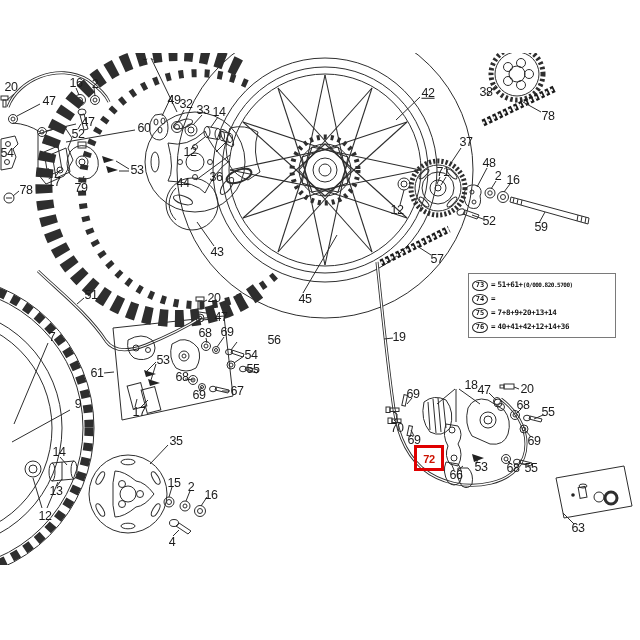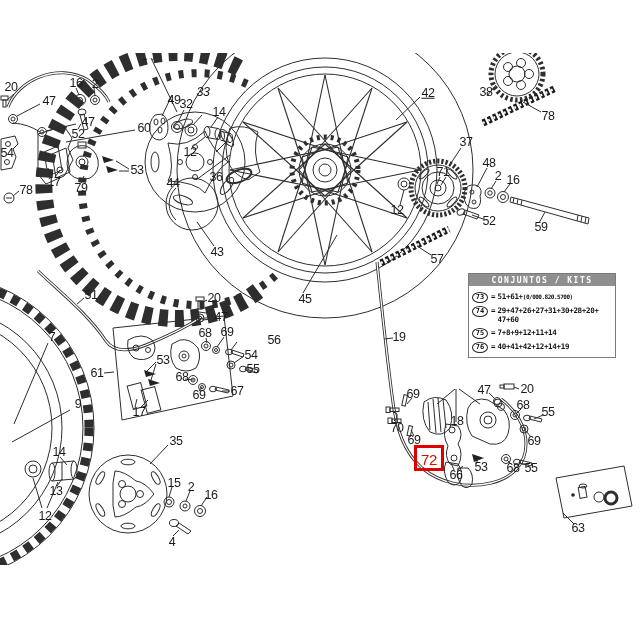--- a/index.html
+++ b/index.html
@@ -1,21 +1,21 @@
 <!DOCTYPE html>
 <html><head>
 <meta charset="utf-8">
 <style>
   html,body{margin:0;padding:0;background:#fff;}
   .canvas{position:relative;width:640px;height:640px;background:#ffffff;overflow:hidden;
           font-family:"Liberation Sans",sans-serif;}
   svg{position:absolute;left:0;top:0;}
   .plabel{position:absolute;transform:translate(-50%,-50%);font-size:12.5px;
           letter-spacing:-0.4px;color:#1b1b1b;white-space:nowrap;line-height:1;}
-  .plabel.red{color:#cc1100;font-weight:normal;font-size:15px;}
+  .plabel.red{color:#cc1100;font-weight:bold;font-size:11px;}
   .plabel.cliptop{clip-path:inset(9px 0 0 0);}
   .hlbox{position:absolute;left:414px;top:445px;width:30px;height:26px;
          border:3px solid #e00000;box-sizing:border-box;}
   .legend{position:absolute;left:468px;top:273px;width:148px;background:#fff;
           border:1px solid #7a7a7a;box-sizing:border-box;}
   .legend-header{background:#8f8f8f;color:#fff;text-align:center;
           font:bold 8px "DejaVu Sans Mono",monospace;letter-spacing:1.5px;
           padding:2px 0 1px 0;}
   .legend-body{padding:3px 2px 4px 3px;font:bold 7.5px "DejaVu Sans Mono",monospace;
           color:#101010;}
@@ -422,37 +422,37 @@
       <span class="plabel" style="left: 88px; top: 122px;">47</span>
       <span class="plabel" style="left: 144px; top: 128px;">60</span>
       <span class="plabel" style="left: 78px; top: 134px;">52</span>
       <span class="plabel" style="left: 7px; top: 153px;">54</span>
       <span class="plabel" style="left: 137px; top: 170px;">53</span>
       <span class="plabel" style="left: 54px; top: 182px;">17</span>
       <span class="plabel" style="left: 81px; top: 188px;">79</span>
       <span class="plabel" style="left: 26px; top: 190px;">78</span>
       <span class="plabel" style="left: 174px; top: 100px;">49</span>
       <span class="plabel" style="left: 186px; top: 104px;">32</span>
-      <span class="plabel" style="left: 203px; top: 92px; font-style: italic;">33</span>
+      <span class="plabel" style="left: 203px; top: 110px;">33</span>
       <span class="plabel" style="left: 219px; top: 112px;">14</span>
       <span class="plabel" style="left: 190px; top: 152px;">12</span>
       <span class="plabel" style="left: 216px; top: 157px; margin-top: 20px;">36</span>
       <span class="plabel" style="left: 428px; top: 93px; text-decoration: underline;">42</span>
       <span class="plabel" style="left: 486px; top: 92px;">38</span>
       <span class="plabel" style="left: 548px; top: 116px;">78</span>
       <span class="plabel" style="left: 466px; top: 142px;">37</span>
       <span class="plabel" style="left: 443px; top: 172px;">71</span>
       <span class="plabel" style="left: 489px; top: 163px;">48</span>
       <span class="plabel" style="left: 498px; top: 176px;">2</span>
       <span class="plabel" style="left: 513px; top: 180px;">16</span>
       <span class="plabel" style="left: 397px; top: 210px;">12</span>
       <span class="plabel" style="left: 489px; top: 221px;">52</span>
       <span class="plabel" style="left: 541px; top: 227px;">59</span>
       <span class="plabel" style="left: 437px; top: 259px;">57</span>
-      <span class="plabel" style="left: 173px; top: 183px;">44</span>
+      <span class="plabel" style="left: 183px; top: 183px;">44</span>
       <span class="plabel" style="left: 217px; top: 252px; text-align: center;">43</span>
       <span class="plabel" style="left: 305px; top: 299px;">45</span>
       <span class="plabel" style="left: 91px; top: 295px;">51</span>
       <span class="plabel" style="left: 52px; top: 337px;">7</span>
       <span class="plabel" style="left: 97px; top: 373px;">61</span>
       <span class="plabel" style="left: 78px; top: 404px;">9</span>
       <span class="plabel" style="left: 214px; top: 298px;">20</span>
       <span class="plabel" style="left: 221px; top: 317px;">47</span>
       <span class="plabel" style="left: 205px; top: 333px;">68</span>
       <span class="plabel" style="left: 227px; top: 332px;">69</span>
@@ -466,58 +466,56 @@
       <span class="plabel" style="left: 139px; top: 412px;">17</span>
       <span class="plabel" style="left: 399px; top: 337px;">19</span>
       <span class="plabel" style="left: 176px; top: 441px;">35</span>
       <span class="plabel" style="left: 59px; top: 452px;">14</span>
       <span class="plabel" style="left: 56px; top: 491px;">13</span>
       <span class="plabel" style="left: 45px; top: 516px;">12</span>
       <span class="plabel" style="left: 174px; top: 483px;">15</span>
       <span class="plabel" style="left: 191px; top: 487px;">2</span>
       <span class="plabel" style="left: 211px; top: 495px;">16</span>
       <span class="plabel" style="left: 172px; top: 542px;">4</span>
-      <span class="plabel" style="left: 457px; top: 385px; margin-top: 36px;">18</span>
+      <span class="plabel" style="left: 471px; top: 385px;">18</span>
       <span class="plabel" style="left: 484px; top: 390px;">47</span>
       <span class="plabel" style="left: 527px; top: 389px;">20</span>
       <span class="plabel" style="left: 413px; top: 394px;">69</span>
       <span class="plabel" style="left: 397px; top: 428px;">70</span>
       <span class="plabel" style="left: 414px; top: 440px;">69</span>
       <span class="plabel" style="left: 523px; top: 405px;">68</span>
       <span class="plabel" style="left: 548px; top: 412px;">55</span>
       <span class="plabel" style="left: 534px; top: 441px;">69</span>
       <span class="plabel red" style="left: 429px; top: 459px; color: rgb(204, 17, 0);">72</span>
       <span class="plabel" style="left: 456px; top: 475px;">66</span>
       <span class="plabel" style="left: 481px; top: 467px;">53</span>
       <span class="plabel" style="left: 513px; top: 468px;">68</span>
       <span class="plabel" style="left: 531px; top: 468px;">55</span>
       <span class="plabel" style="left: 578px; top: 528px;">63</span>
     </div>
 
 <div class="hlbox" style="border-color: rgb(224, 0, 0);"></div>
 
 <div class="legend">
-  <div class="legend-header">CONJUNTOS / KITS</div>
   <div class="legend-body">
     <div class="lrow">
       <span class="badge">73</span>
       <span class="eq">=</span>
       <span class="expr"><span>51+61+</span><span class="small">(0/000.820.5700)</span></span>
     </div>
     <div class="lrow">
       <span class="badge">74</span>
       <span class="eq">=</span>
-      <span class="expr"><span>29+47+26+27+31+30+28+20+</span><br><span>47+60</span></span>
     </div>
     <div class="lrow">
       <span class="badge">75</span>
       <span class="eq">=</span>
-      <span class="expr">7+8+9+12+11+14</span>
+      <span class="expr">7+8+9+20+13+14</span>
     </div>
     <div class="lrow">
       <span class="badge">76</span>
       <span class="eq">=</span>
-      <span class="expr">40+41+42+12+14+19</span>
+      <span class="expr">40+41+42+12+14+36</span>
     </div>
   </div>
 </div>
 
 </div>
 
 </body></html>

